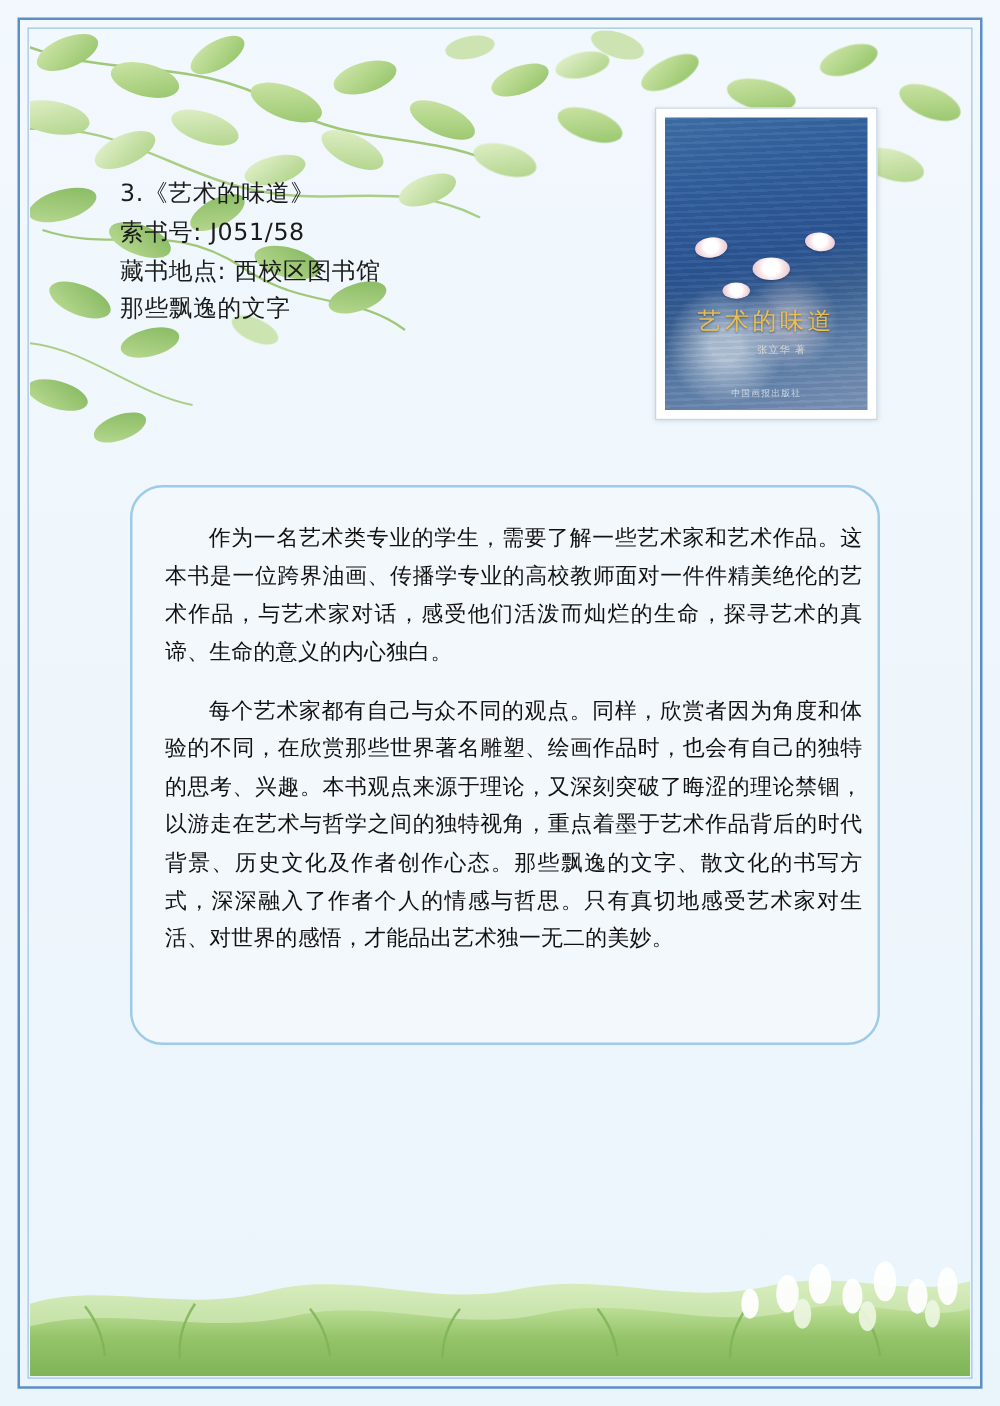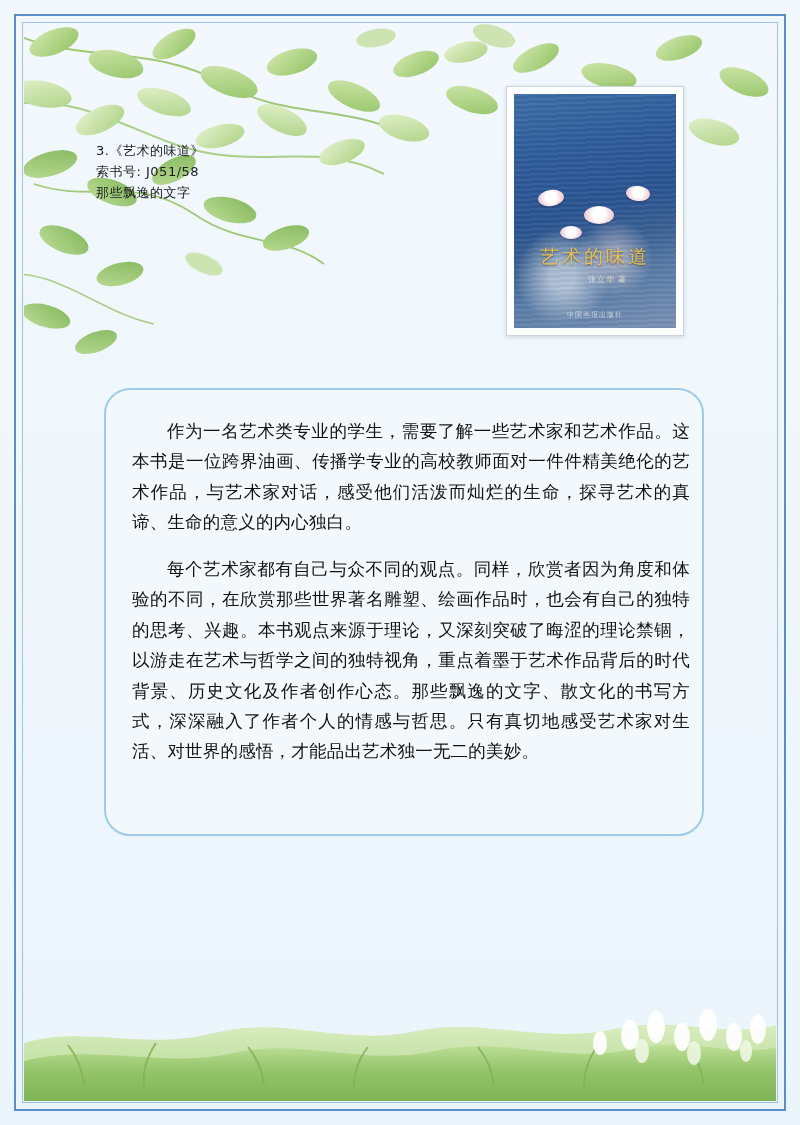--- a/index.html
+++ b/index.html
@@ -54,21 +54,21 @@
     left: 24px; bottom: 24px;
     width: 752px; height: 120px;
     overflow: hidden;
     pointer-events: none;
   }
   .grass-band svg { position: absolute; left: 0; bottom: 0; }
 
   
   .book-cover-wrap {
     position: absolute;
-    left: 506px; top: 86px;
+    left: 524px; top: 86px;
     width: 178px; height: 250px;
     background: #ffffff;
     border: 1px solid #c9d6e2;
     box-shadow: 0 1px 4px rgba(40,60,90,0.18);
     padding: 7px;
     box-sizing: border-box;
   }
   .book-cover {
     position: relative;
     width: 100%; height: 100%;
@@ -126,21 +126,21 @@
     opacity: .8;
   }
 
   
   .meta-block {
     position: absolute;
     left: 96px; top: 140px;
     width: 400px;
     color: #1b1b1b;
     font-family: "DejaVu Sans", sans-serif;
-    font-size: 13px;
+    font-size: 19px;
     line-height: 1.62;
     letter-spacing: .5px;
   }
   .meta-line { white-space: nowrap; }
 
   
   .text-card {
     position: absolute;
     left: 104px; top: 388px;
     width: 600px;
@@ -250,20 +250,21 @@
       <div class="lily l4"></div>
       <div class="cover-title">艺术的味道</div>
       <div class="cover-author">张立华 著</div>
       <div class="cover-footer">中国画报出版社</div>
     </div>
   </div>
 
   <div class="meta-block">
     <div class="meta-line">3.《艺术的味道》</div>
     <div class="meta-line">索书号: J051/58</div>
+    <div class="meta-line">藏书地点: 西校区图书馆</div>
     <div class="meta-line">那些飘逸的文字</div>
   </div>
 
   <div class="text-card">
     <p class="para">作为一名艺术类专业的学生，需要了解一些艺术家和艺术作品。这本书是一位跨界油画、传播学专业的高校教师面对一件件精美绝伦的艺术作品，与艺术家对话，感受他们活泼而灿烂的生命，探寻艺术的真谛、生命的意义的内心独白。</p>
     <p class="para">每个艺术家都有自己与众不同的观点。同样，欣赏者因为角度和体验的不同，在欣赏那些世界著名雕塑、绘画作品时，也会有自己的独特的思考、兴趣。本书观点来源于理论，又深刻突破了晦涩的理论禁锢，以游走在艺术与哲学之间的独特视角，重点着墨于艺术作品背后的时代背景、历史文化及作者创作心态。那些飘逸的文字、散文化的书写方式，深深融入了作者个人的情感与哲思。只有真切地感受艺术家对生活、对世界的感悟，才能品出艺术独一无二的美妙。</p>
   </div>
 
   <div class="grass-band">
     <svg width="752" height="120" viewBox="0 0 752 120" xmlns="http://www.w3.org/2000/svg">

